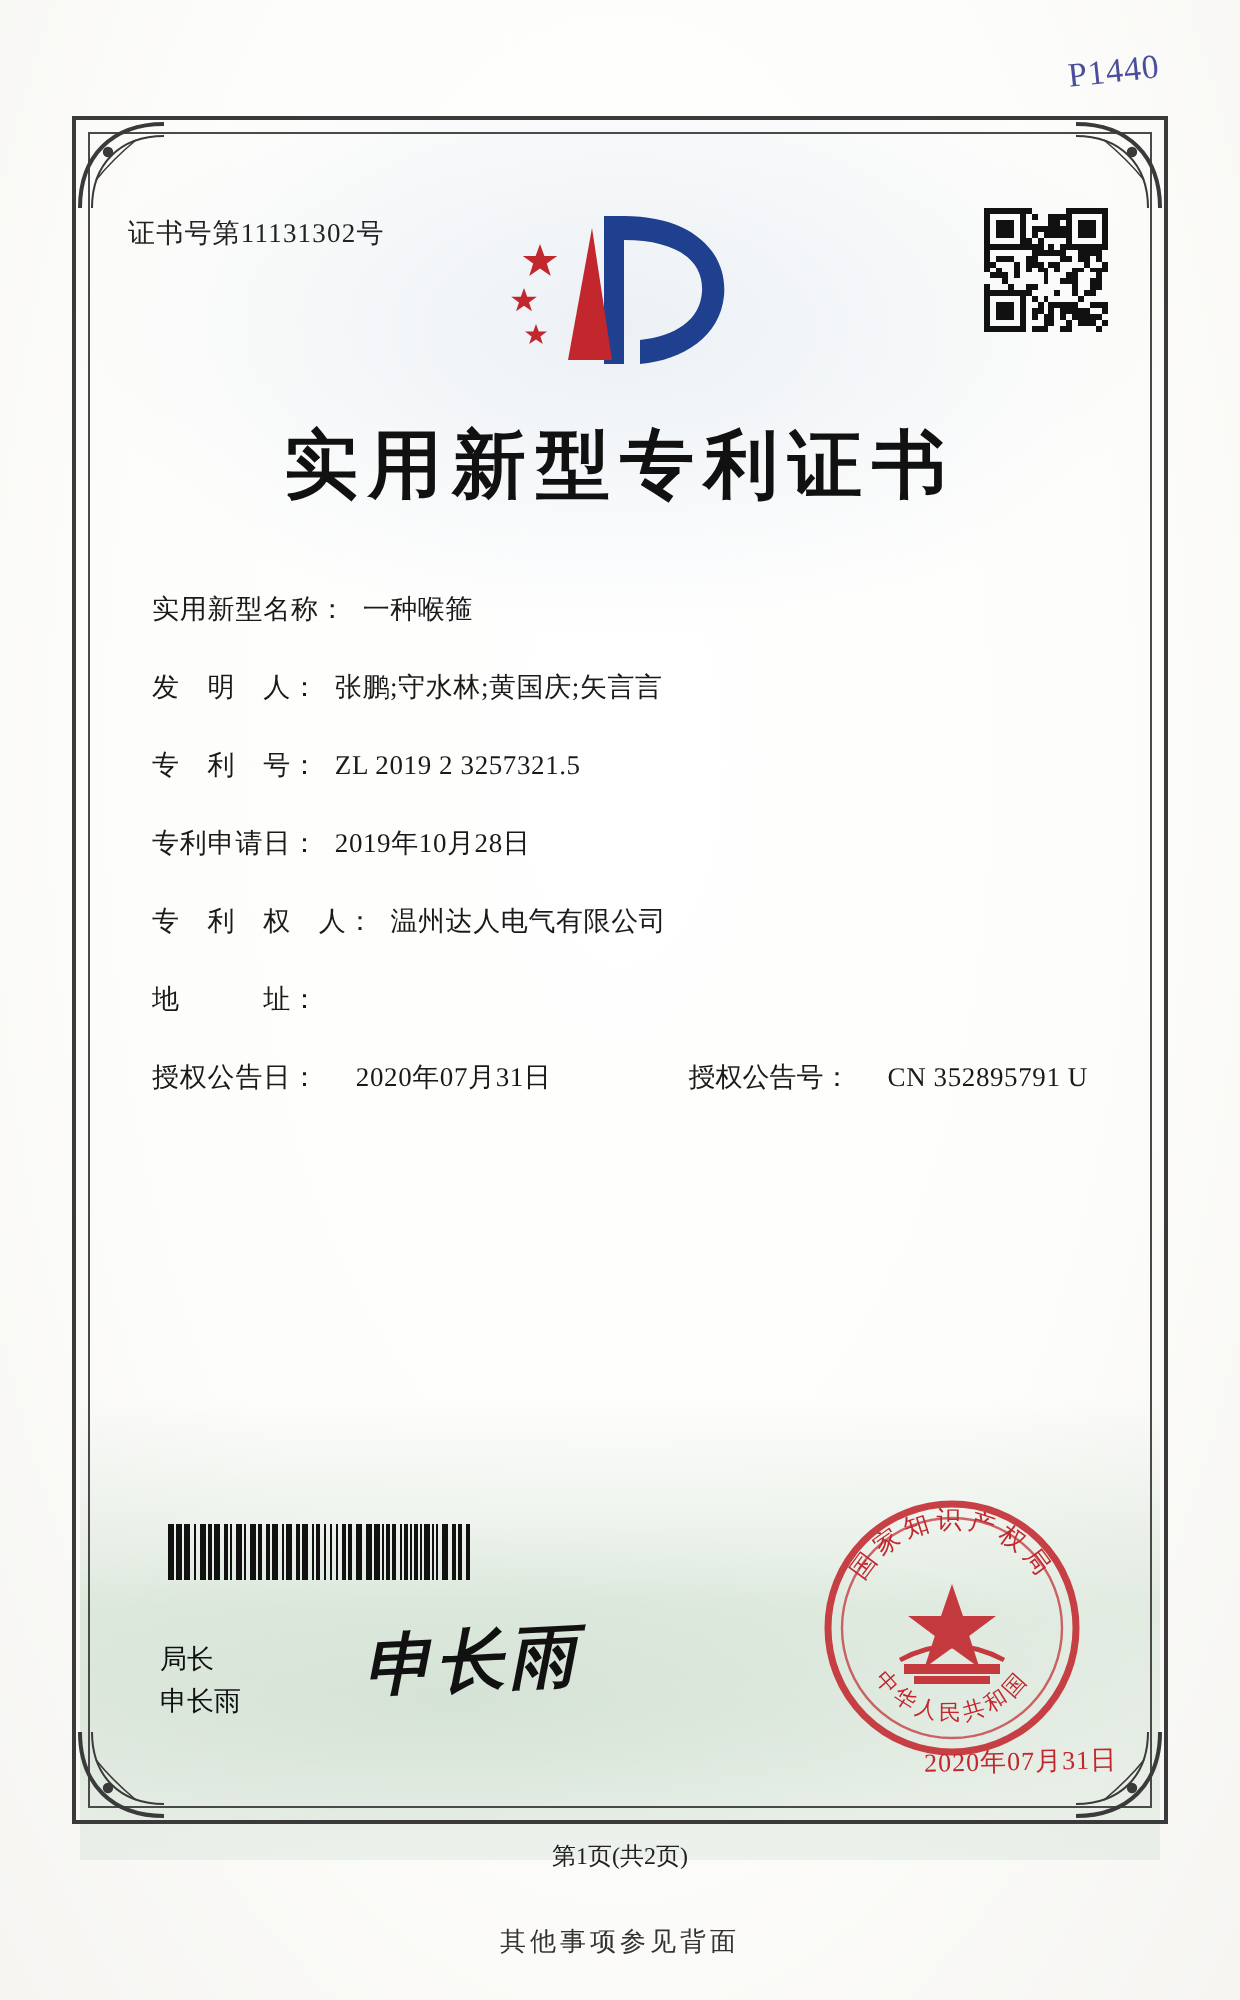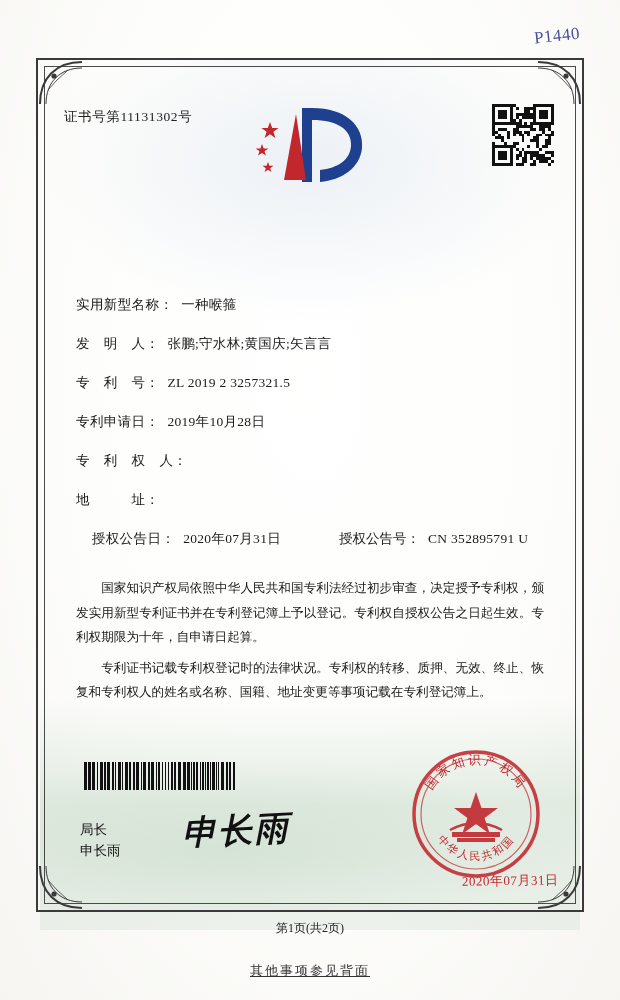--- a/index.html
+++ b/index.html
@@ -139,21 +139,21 @@
   .field-label {
     white-space: pre;
     flex: 0 0 auto;
     letter-spacing: 0.4px;
   }
   .field-value {
     margin-left: 8px;
     letter-spacing: 0.3px;
   }
   .field-row.inline2 {
-    justify-content: center;
+    justify-content: space-between;
   }
   .field-row .second-label {
     margin-left: 58px;
     white-space: pre;
   }
 
   
   .paragraphs {
     position: absolute;
     left: 76px; right: 76px; top: 576px;
@@ -223,21 +223,20 @@
     color: #222;
   }
   .footer-note {
     position: absolute;
     left: 0; right: 0;
     top: 962px;
     text-align: center;
     font-size: 13px;
     color: #333;
     letter-spacing: 2px;
-    text-decoration: underline;
   }
 </style>
 </head>
 <body>
 
 <div class="page">
 
   <div class="tint-top"></div>
   <div class="tint-bottom"></div>
   <div class="tint-bottom2"></div>
@@ -735,56 +734,54 @@
       <path d="M62 4 L62 78 L52 78 L52 4 Z" fill="#1f3f8f"></path>
 
       <path d="M46 10 L56 76 L34 76 Z" fill="#c1272d"></path>
 
       <polygon fill="#c1272d" points="20,18 22.2,24 28.6,24 23.4,27.8 25.4,34 20,30.2 14.6,34 16.6,27.8 11.4,24 17.8,24"></polygon>
       <polygon fill="#c1272d" points="12,40 13.6,44.4 18.4,44.4 14.5,47.2 16,51.6 12,48.9 8,51.6 9.5,47.2 5.6,44.4 10.4,44.4"></polygon>
       <polygon fill="#c1272d" points="18,58 19.4,61.8 23.5,61.8 20.2,64.2 21.4,68 18,65.7 14.6,68 15.8,64.2 12.5,61.8 16.6,61.8"></polygon>
     </svg>
   </div>
 
+  <div class="title">实用新型专利证书</div>
 
   <div class="fields">
     <div class="field-row">
       <span class="field-label">实用新型名称：</span>
       <span class="field-value">一种喉箍</span>
     </div>
     <div class="field-row">
       <span class="field-label">发　明　人：</span>
       <span class="field-value">张鹏;守水林;黄国庆;矢言言</span>
     </div>
     <div class="field-row">
       <span class="field-label">专　利　号：</span>
       <span class="field-value">ZL 2019 2 3257321.5</span>
     </div>
     <div class="field-row">
       <span class="field-label">专利申请日：</span>
       <span class="field-value">2019年10月28日</span>
     </div>
     <div class="field-row">
       <span class="field-label">专　利　权　人：</span>
+      <span class="field-value">温州达人电气有限公司</span>
     </div>
     <div class="field-row">
       <span class="field-label">地　　　址：</span>
     </div>
     <div class="field-row inline2">
       <span class="field-label">授权公告日：</span>
       <span class="field-value">2020年07月31日</span>
       <span class="second-label">授权公告号：</span>
       <span class="field-value">CN 352895791 U</span>
     </div>
   </div>
 
-  <div class="paragraphs">
-    <p>国家知识产权局依照中华人民共和国专利法经过初步审查，决定授予专利权，颁发实用新型专利证书并在专利登记簿上予以登记。专利权自授权公告之日起生效。专利权期限为十年，自申请日起算。</p>
-    <p>专利证书记载专利权登记时的法律状况。专利权的转移、质押、无效、终止、恢复和专利权人的姓名或名称、国籍、地址变更等事项记载在专利登记簿上。</p>
-  </div>
 
   <div class="barcode" id="barcode">
       <i style="width:3px"></i>
       <i style="width:1px;background:transparent"></i>
       <i style="width:3px"></i>
       <i style="width:1px;background:transparent"></i>
       <i style="width:3px"></i>
       <i style="width:2px;background:transparent"></i>
       <i style="width:1px"></i>
       <i style="width:2px;background:transparent"></i>

